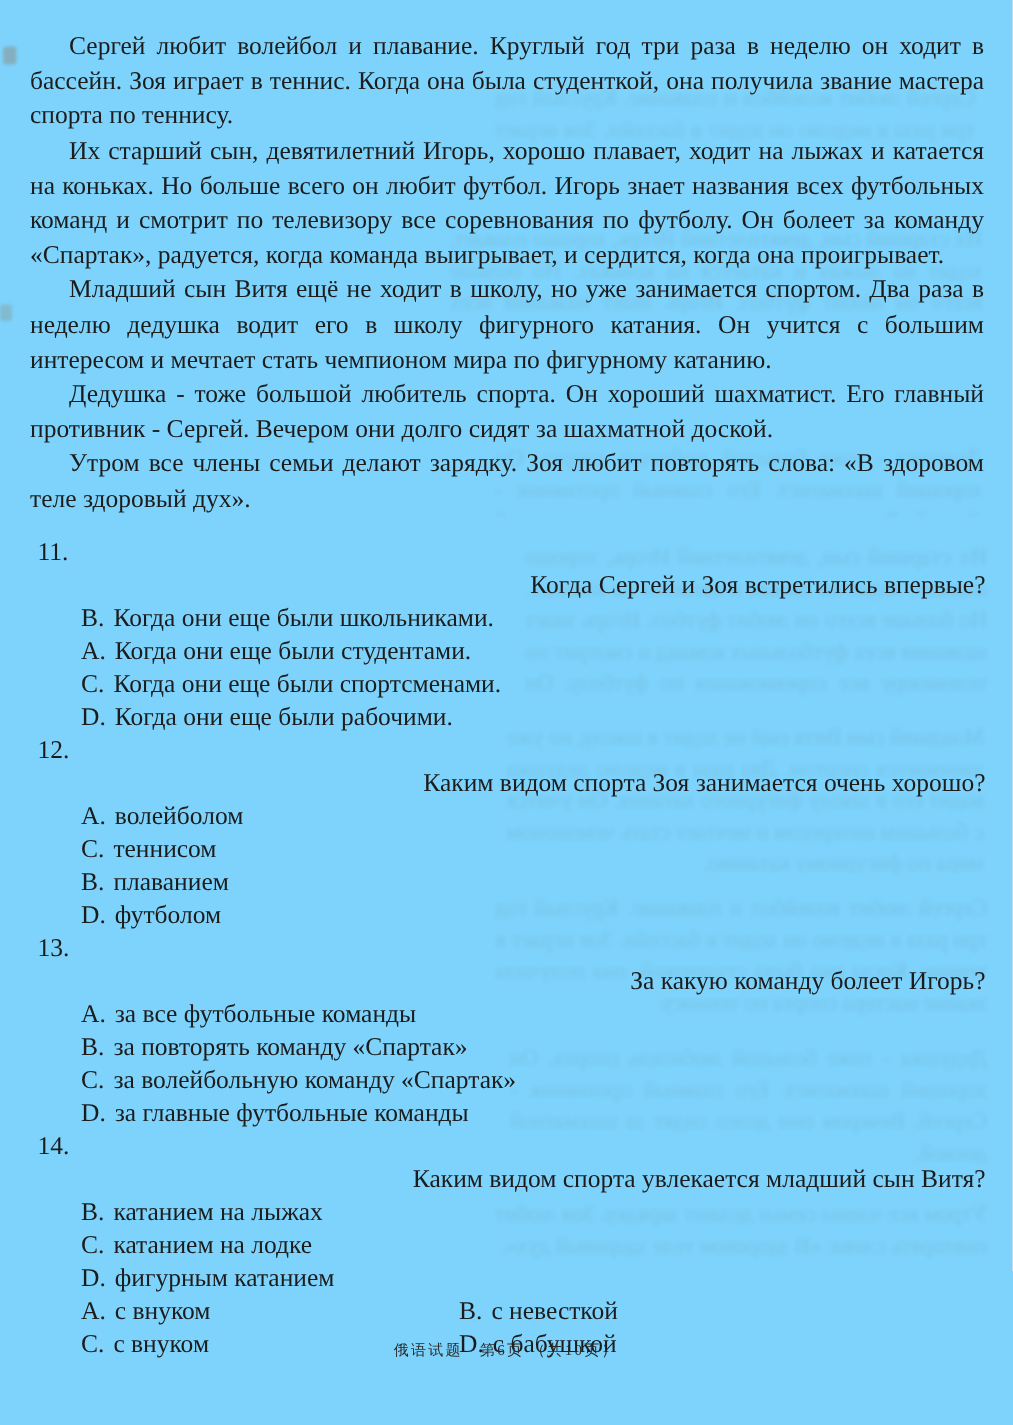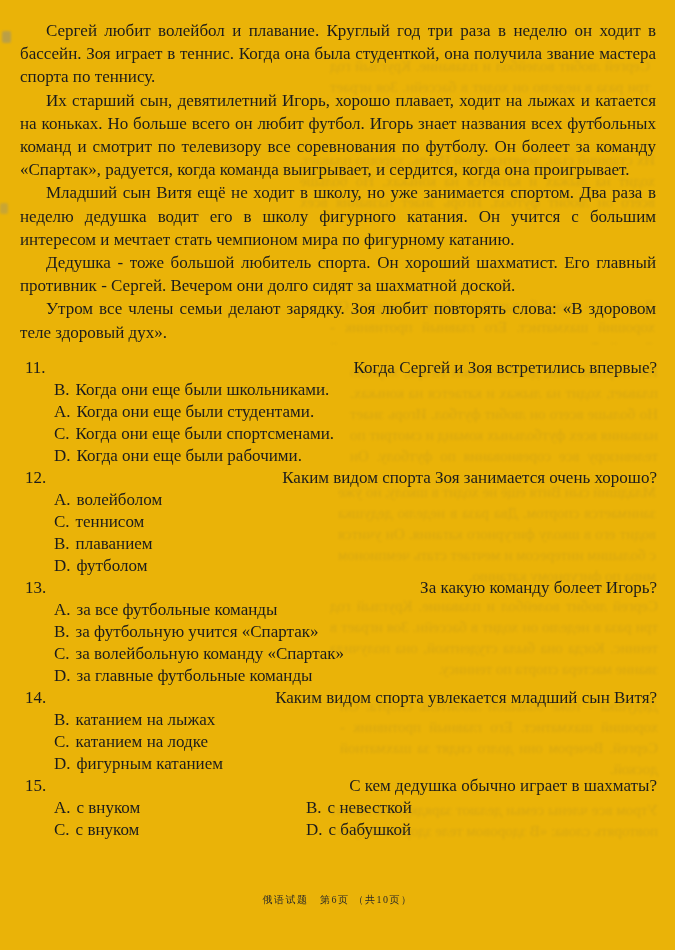--- a/index.html
+++ b/index.html
@@ -1,21 +1,21 @@
 <!DOCTYPE html>
 <html><head>
 <meta charset="utf-8">
 <style>
   html, body { margin: 0; padding: 0; background: #e8e8e6; }
   .page {
     position: relative;
     width: 675px;
     height: 950px;
     margin: 0 auto;
-    background: #eab308;
+    background: #7dd3fc;
     color: #1c1c1c;
     font-family: "Liberation Serif", serif;
     overflow: hidden;
   }
 
   
   .passage {
     position: absolute;
     top: 19px;
     left: 20px;
@@ -30,21 +30,21 @@
   
   .questions {
     position: absolute;
     top: 357px;
     left: 25px;
     width: 632px;
     font-size: 17px;
     line-height: 22px;
     z-index: 2;
   }
-  .q-line { display: flex; }
+  .q-line { display: flex; flex-direction: column; }
   .q-num { flex: none; width: 29px; }
   .q-text { flex: 1; text-align: right; }
   .option { padding-left: 29px; }
   .opt-label { margin-right: 6px; }
   .options-two-col {
     padding-left: 29px;
     display: grid;
     grid-template-columns: 252px auto;
   }
 
@@ -162,21 +162,21 @@
 
     <div class="question">
       <div class="q-line">
         <span class="q-num">13.</span>
         <span class="q-text">За какую команду болеет Игорь?</span>
       </div>
       <div class="option">
         <span class="opt-label">A.</span><span>за все футбольные команды</span>
       </div>
       <div class="option">
-        <span class="opt-label">B.</span><span>за футбольную учится «Спартак»</span>
+        <span class="opt-label">B.</span><span>за повторять команду «Спартак»</span>
       </div>
       <div class="option">
         <span class="opt-label">C.</span><span>за волейбольную команду «Спартак»</span>
       </div>
       <div class="option">
         <span class="opt-label">D.</span><span>за главные футбольные команды</span>
       </div>
     </div>
 
     <div class="question">
@@ -189,24 +189,20 @@
       </div>
       <div class="option">
         <span class="opt-label">C.</span><span>катанием на лодке</span>
       </div>
       <div class="option">
         <span class="opt-label">D.</span><span>фигурным катанием</span>
       </div>
     </div>
 
     <div class="question">
-      <div class="q-line">
-        <span class="q-num">15.</span>
-        <span class="q-text">С кем дедушка обычно играет в шахматы?</span>
-      </div>
       <div class="options-two-col">
         <div>
           <span class="opt-label">A.</span><span>с внуком</span>
         </div>
         <div>
           <span class="opt-label">B.</span><span>с невесткой</span>
         </div>
         <div>
           <span class="opt-label">C.</span><span>с внуком</span>
         </div>

